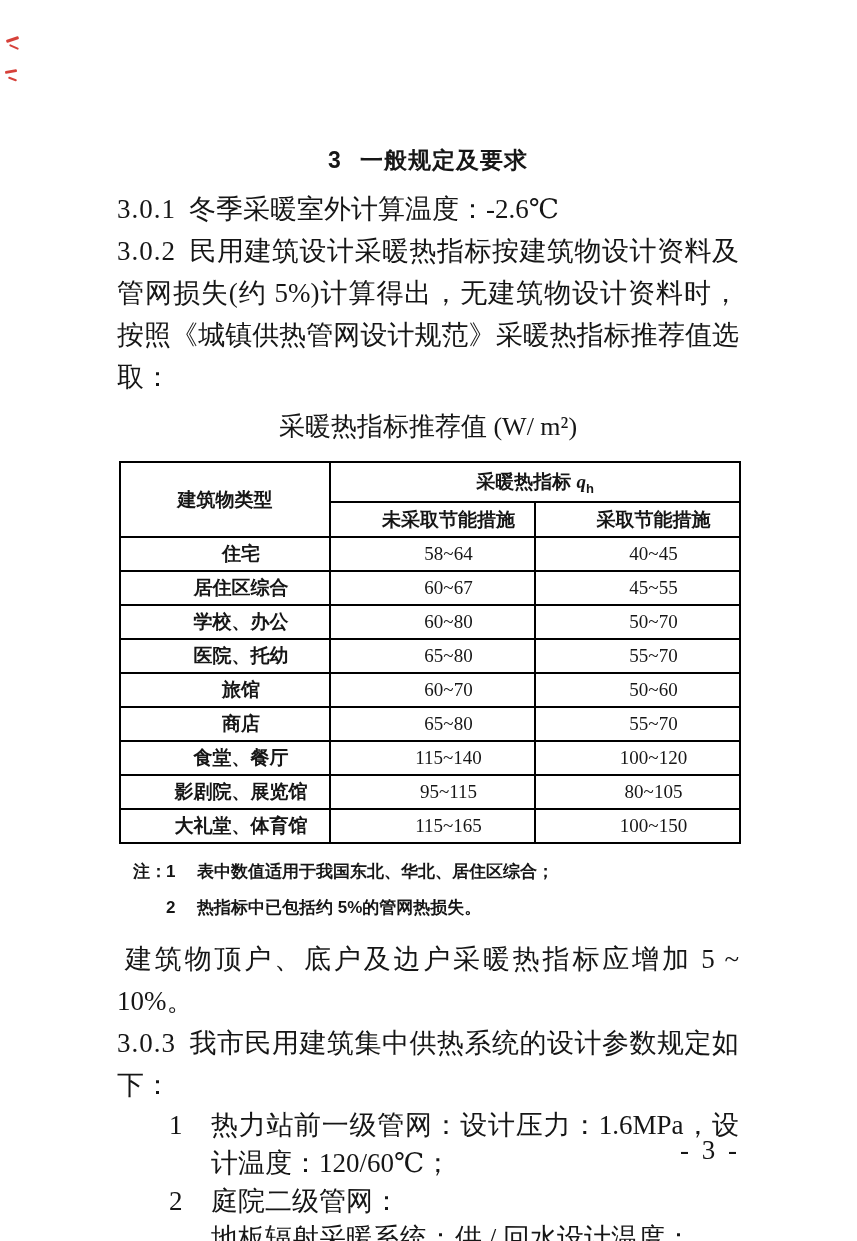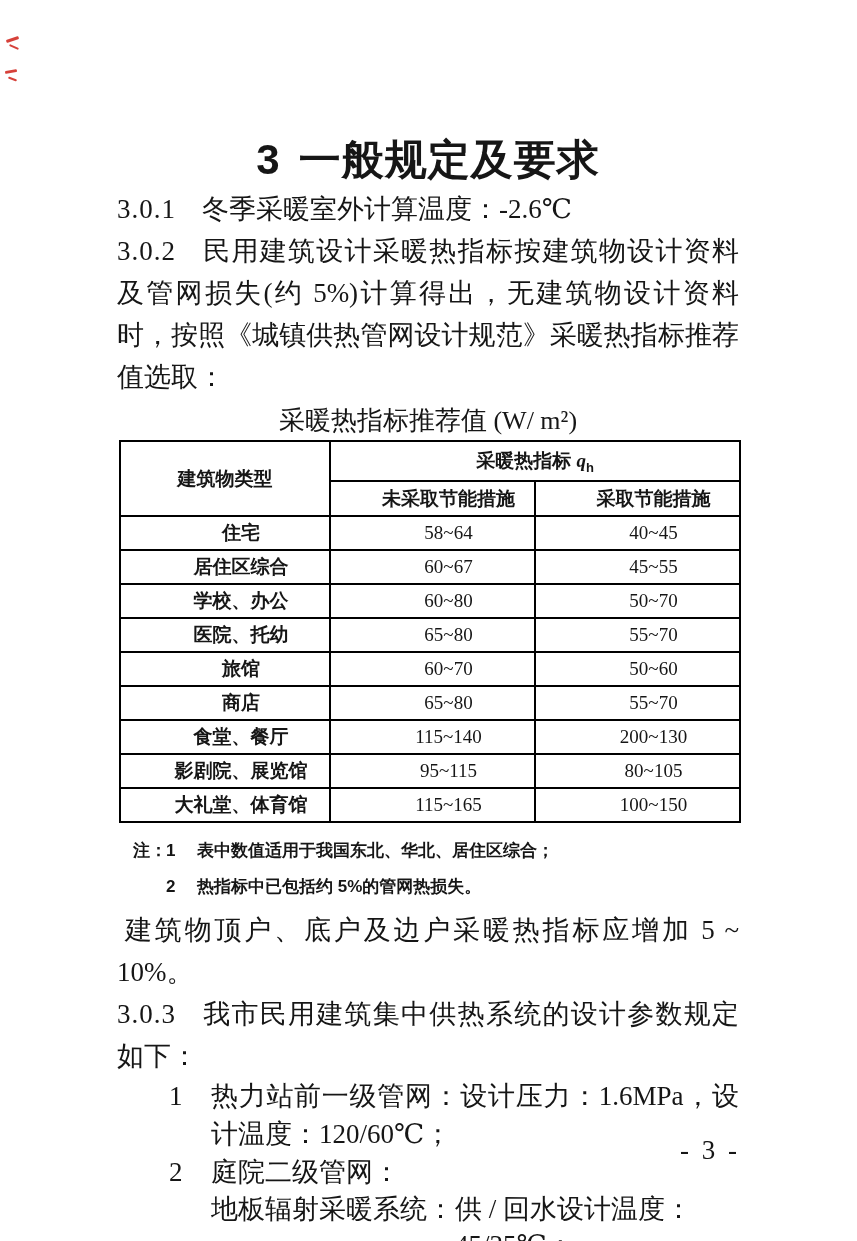--- a/index.html
+++ b/index.html
@@ -14,42 +14,42 @@
   .content {
     position: absolute;
     left: 117px; top: 140px;
     width: 622px;
   }
   .title {
     margin: 0 0 8px 0;
     text-align: center;
     font-family: "Liberation Sans", "DejaVu Sans", sans-serif;
     font-weight: bold;
-    font-size: 42px;
+    font-size: 23px;
     line-height: 40px;
     letter-spacing: 1px;
   }
   .title .sec-num { margin-right: 18px; }
   .body {
     margin: 0;
     font-size: 27px;
     line-height: 42px;
     text-align: justify;
   }
-  .cnum { margin-right: 26px; letter-spacing: 1px; }
+  .cnum { margin-right: 13px; letter-spacing: 1px; }
   .caption {
     text-align: center;
     font-size: 26px;
     line-height: 35px;
-    margin-top: 5px;
+    margin-top: 11px;
   }
   table.heat-table {
     border-collapse: collapse;
     width: 620px;
-    margin: 2px 0 0 2px;
+    margin: 17px 0 0 2px;
     table-layout: fixed;
   }
   .heat-table th, .heat-table td {
     border: 2px solid #000;
     text-align: center;
     vertical-align: middle;
     padding: 0;
   }
   .heat-table col.c1 { width: 210px; }
   .heat-table col.c2 { width: 205px; }
@@ -72,21 +72,21 @@
     margin: 10px 0 0 16px;
     font-family: "Liberation Sans", "DejaVu Sans", sans-serif;
     font-weight: bold;
     font-size: 17px;
     line-height: 36px;
   }
   .note-line { display: flex; }
   .note-label { width: 33px; }
   .note-spacer { width: 33px; }
   .note-num { width: 31px; }
-  .indent-para { margin-top: 4px; text-indent: 8px; }
+  .indent-para { margin-top: 12px; text-indent: 8px; }
   .olist { margin: 0; }
   .oitem { display: flex; padding-left: 52px; line-height: 38px; font-size: 27px; }
   .onum { width: 42px; flex: none; }
   .otext { flex: 1; text-align: justify; }
   .sysline { display: flex; margin-left: 94px; line-height: 36px; font-size: 27px; }
   .syslabel { width: 244px; flex: none; }
   .pageno {
     position: absolute;
     top: 1135px; right: 117px;
     font-size: 27px;
@@ -172,21 +172,21 @@
         <td>50~60</td>
       </tr>
       <tr>
         <td class="type">商店</td>
         <td>65~80</td>
         <td>55~70</td>
       </tr>
       <tr>
         <td class="type">食堂、餐厅</td>
         <td>115~140</td>
-        <td>200~130</td>
+        <td>100~120</td>
       </tr>
       <tr>
         <td class="type">影剧院、展览馆</td>
         <td>95~115</td>
         <td>80~105</td>
       </tr>
       <tr>
         <td class="type">大礼堂、体育馆</td>
         <td>115~165</td>
         <td>100~150</td>

